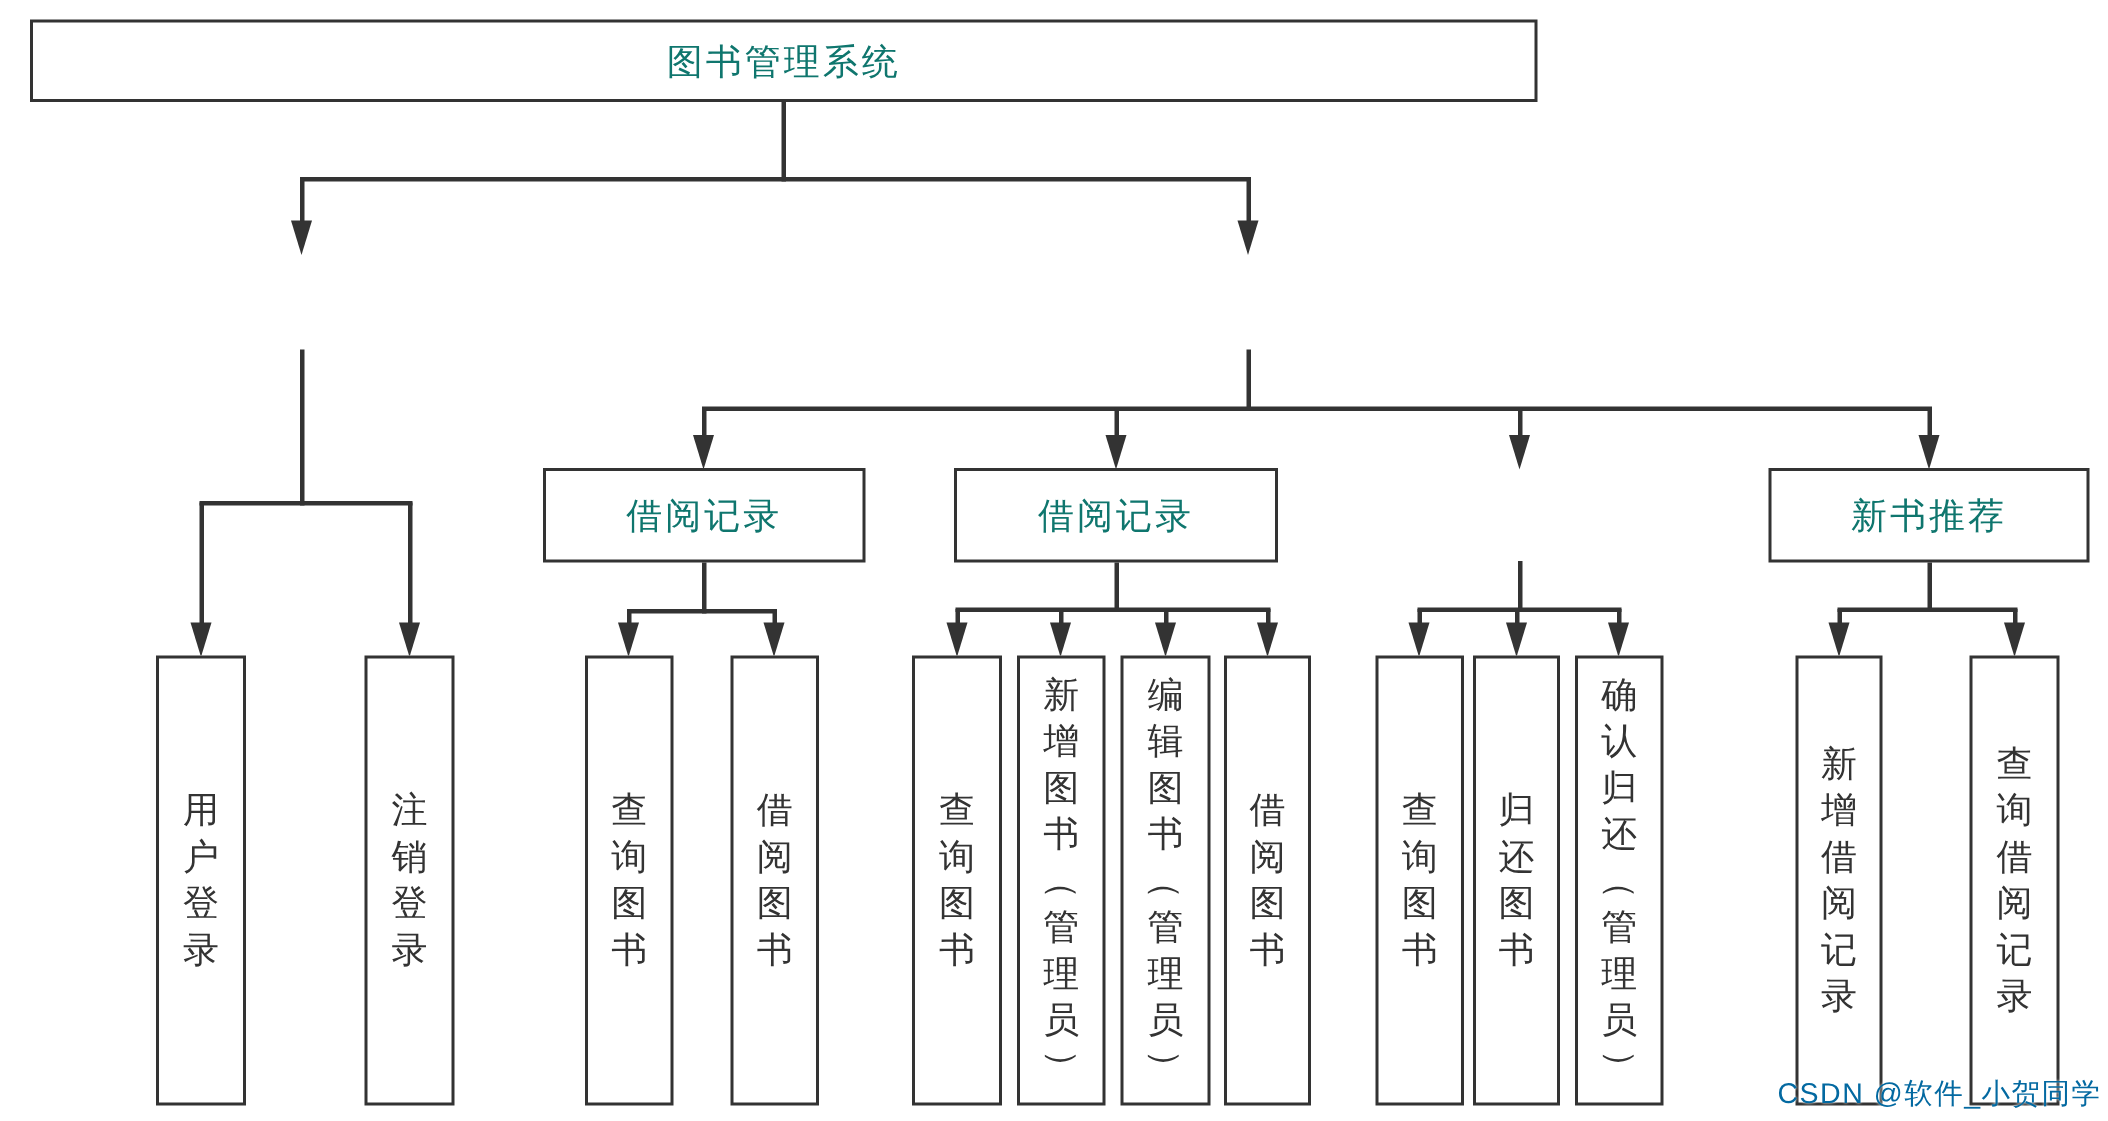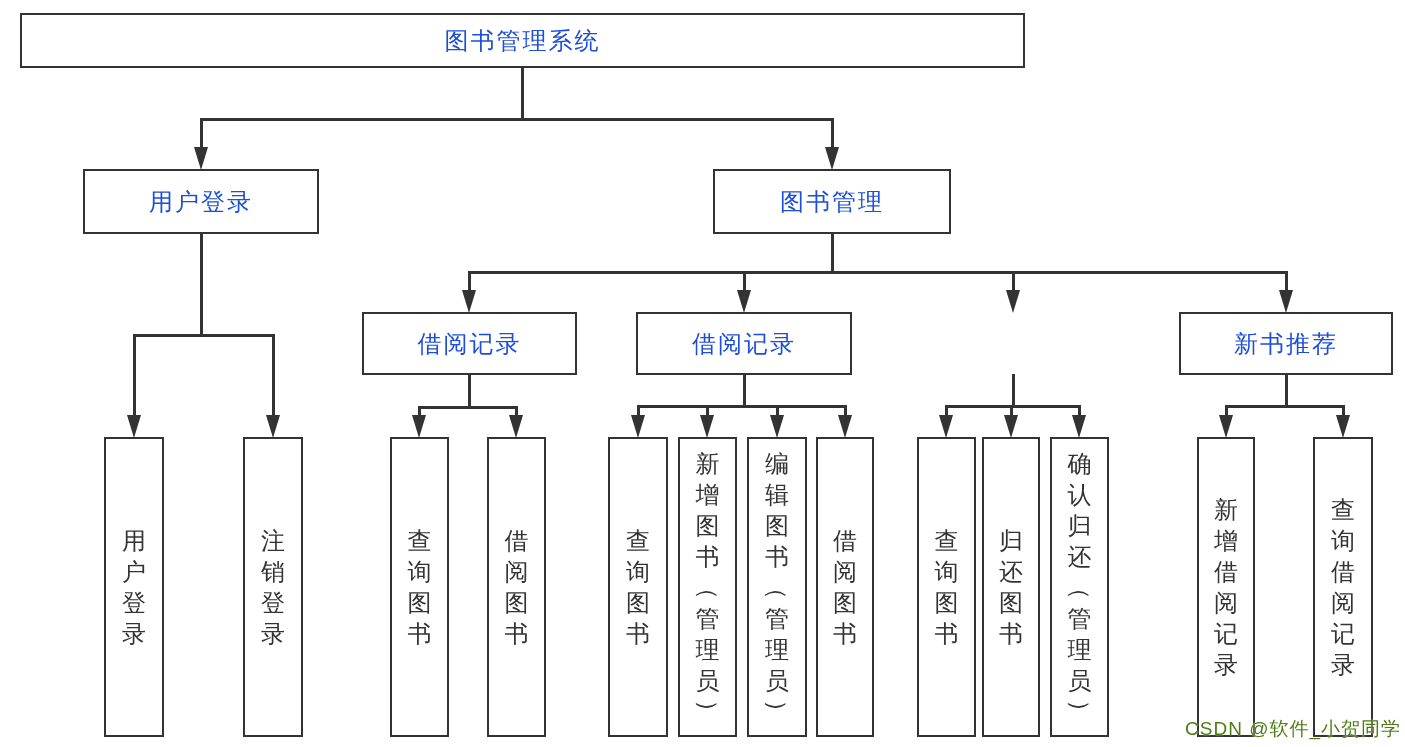--- a/index.html
+++ b/index.html
@@ -15,21 +15,21 @@
     background:#ffffff;
     border:2.5px solid #333333;
     box-sizing:border-box;
     display:flex;
     align-items:center;
     justify-content:center;
     z-index:2;
   }
   .hlabel{
     font-size:24px;
-    color:#1d4ed8;
+    color:#0f766e;
     letter-spacing:2px;
     white-space:nowrap;
   }
   .vlabel{
     display:flex;
     flex-direction:column;
     align-items:center;
     justify-content:center;
   }
   .vchar{
@@ -49,40 +49,34 @@
     border-left:7.5px solid transparent;
     border-right:7.5px solid transparent;
     border-top:23px solid #333333;
     z-index:1;
   }
   .watermark{
     position:absolute;
     right:4px;
     top:716px;
     font-size:19px;
-    color:#4d7c0f;
+    color:#0369a1;
     letter-spacing:1px;
     text-shadow:0 0 2px #ffffff;
     z-index:5;
     white-space:nowrap;
   }
 </style>
 </head>
 <body>
 
 <div id="canvas">
   <div class="watermark">CSDN @软件_小贺同学</div>
 <div class="box" style="left: 20px; top: 13px; width: 1005px; height: 55px;">
       <div class="hlabel">图书管理系统</div>
-    </div>
-    <div class="box" style="left: 83px; top: 169px; width: 236px; height: 65px;">
-      <div class="hlabel">用户登录</div>
-    </div>
-    <div class="box" style="left: 713px; top: 169px; width: 238px; height: 65px;">
-      <div class="hlabel">图书管理</div>
     </div>
     <div class="box" style="left: 362px; top: 312px; width: 215px; height: 63px;">
       <div class="hlabel">借阅记录</div>
     </div>
     <div class="box" style="left: 636px; top: 312px; width: 216px; height: 63px;">
       <div class="hlabel">借阅记录</div>
     </div>
     <div class="box" style="left: 1179px; top: 312px; width: 214px; height: 63px;">
       <div class="hlabel">新书推荐</div>
     </div>

